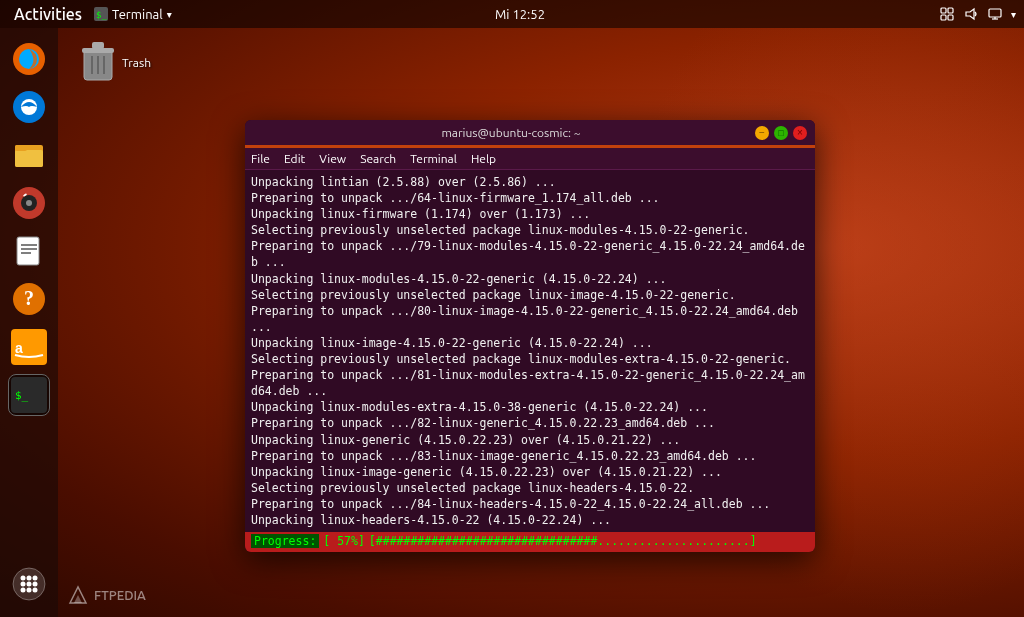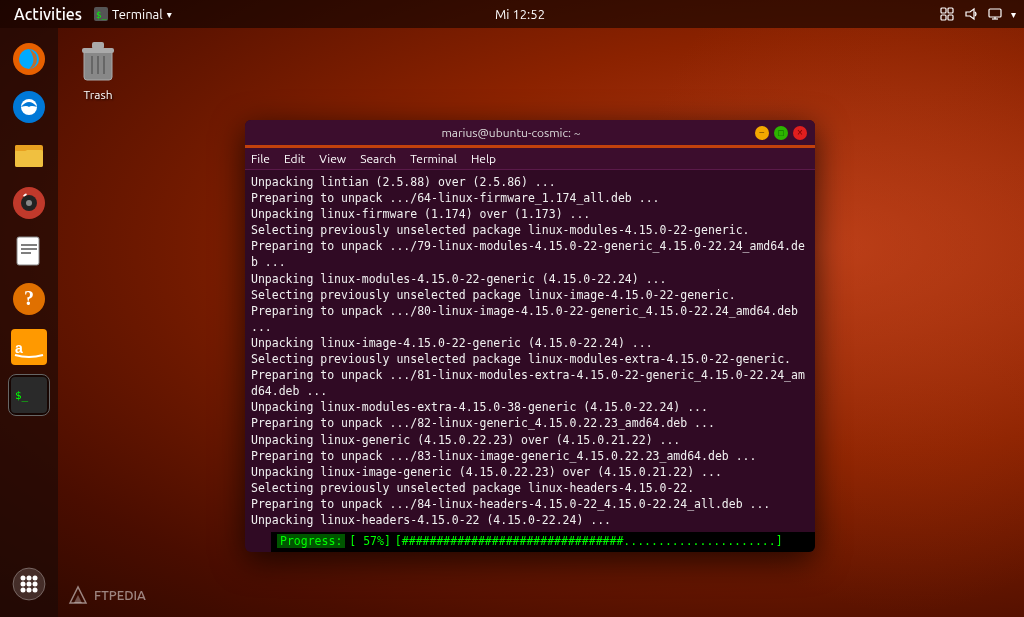--- a/index.html
+++ b/index.html
@@ -100,21 +100,21 @@
       width: 36px;
       height: 36px;
     }
 
     
     .desktop-trash {
       position: absolute;
       top: 36px;
       left: 74px;
       display: flex;
-      flex-direction: column;
+      flex-direction: row;
       align-items: center;
       cursor: pointer;
       z-index: 50;
     }
     .desktop-trash svg {
       width: 48px;
       height: 48px;
     }
     .desktop-trash-label {
       color: #fff;
@@ -208,25 +208,24 @@
       flex: 1;
       overflow: hidden;
     }
     .terminal-body .line {
       white-space: pre-wrap;
       word-break: break-all;
     }
 
     
     .terminal-progress {
-      background: #000000;
+      background: #b91c1c;
       padding: 2px 6px 4px 6px;
       font-family: 'DejaVu Sans Mono', 'Courier New', monospace;
       font-size: 11.5px;
-      margin-left: 26px;
     }
     .progress-line {
       display: flex;
       align-items: center;
       gap: 4px;
     }
     .progress-label {
       color: #00ff00;
       background: #005500;
       padding: 0 3px;

